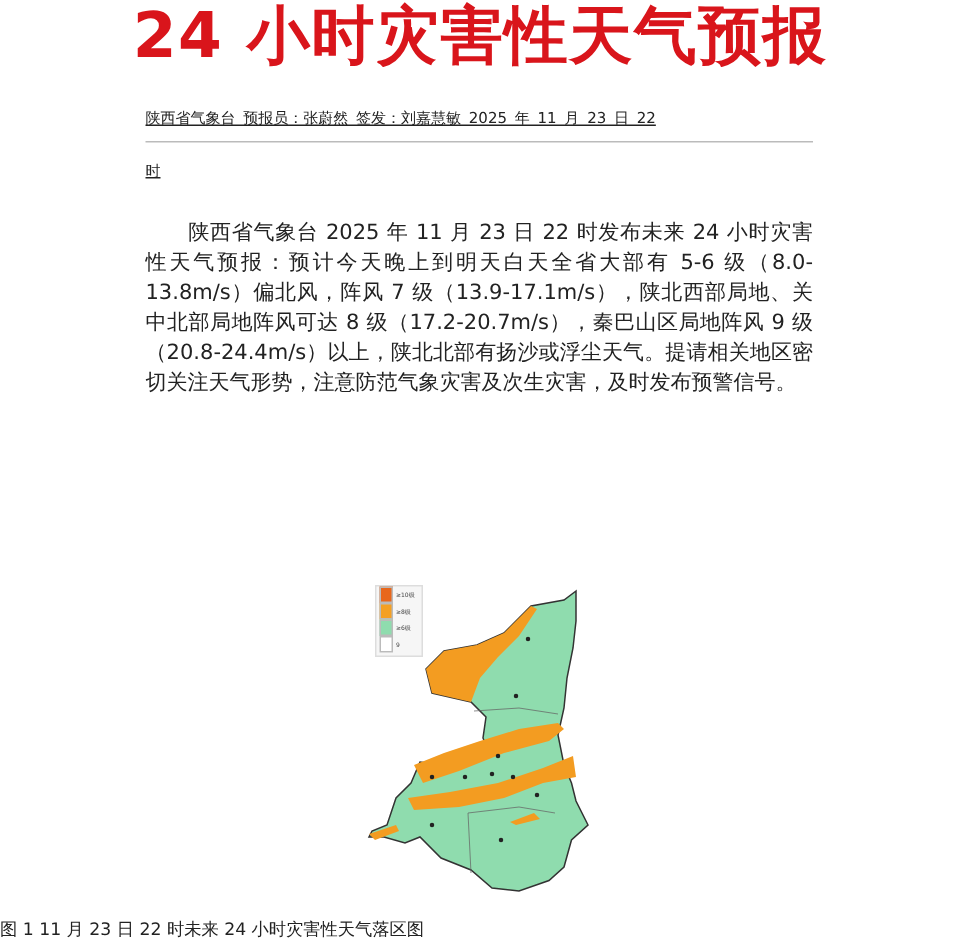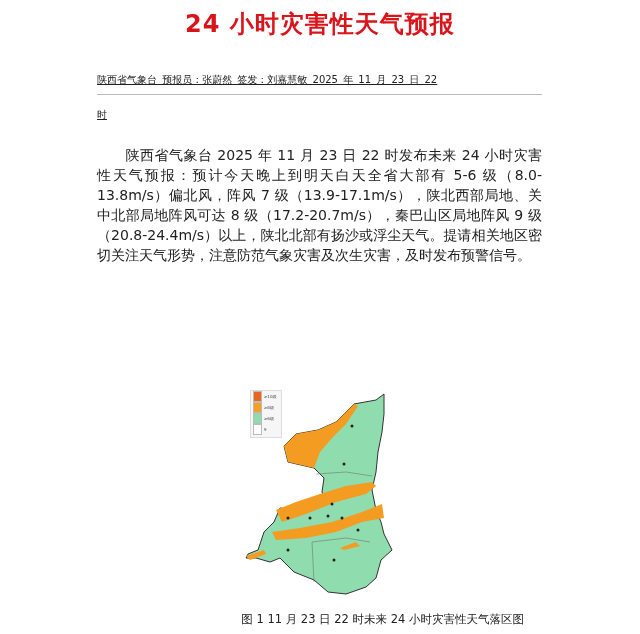--- a/index.html
+++ b/index.html
@@ -1,24 +1,24 @@
 <!DOCTYPE html>
 <html><head>
 <meta charset="utf-8">
 <style>
   html,body{margin:0;padding:0;background:#fff;}
   body{width:640px;height:634px;position:relative;overflow:hidden;font-family:"DejaVu Sans",sans-serif;color:#222;}
-  .title{position:absolute;left:0;top:2px;width:640px;text-align:center;color:#d9151b;font-size:24px;font-weight:bold;letter-spacing:1px;line-height:44px;}
+  .title{position:absolute;left:0;top:2px;width:640px;text-align:center;color:#d9151b;font-size:42px;font-weight:bold;letter-spacing:1px;line-height:44px;}
   .meta{position:absolute;left:97px;top:70px;width:445px;font-size:10px;line-height:20px;color:#222;text-decoration:underline;}
   .meta-line{border-bottom:1px solid #bbb;padding-bottom:4px;white-space:nowrap;word-spacing:2px;}
   .meta-tail{margin-top:10px;}
   .body-text{position:absolute;left:97px;top:145px;width:445px;font-size:14px;line-height:20px;text-align:justify;color:#222;}
   .body-text .indent{display:inline-block;width:28px;}
   .map{position:absolute;left:236px;top:382px;width:170px;height:225px;}
-  .caption{position:absolute;left:0;top:612px;width:524px;text-align:right;font-size:11.5px;color:#222;}
+  .caption{position:absolute;left:0;top:612px;width:524px;text-align:left;font-size:11.5px;color:#222;}
   .legend{position:absolute;left:250px;top:390px;width:30px;height:46px;border:1px solid #ddd;background:#f6f6f6;}
   .lg-row{display:flex;align-items:center;height:11px;}
   .lg-sw{width:7px;height:9px;margin-left:2px;margin-right:2px;border:1px solid #bbb;}
   .lg-label{font-size:4px;color:#444;}
 </style>
 </head>
 <body>
 
 <div class="title">24 小时灾害性天气预报</div>
 

